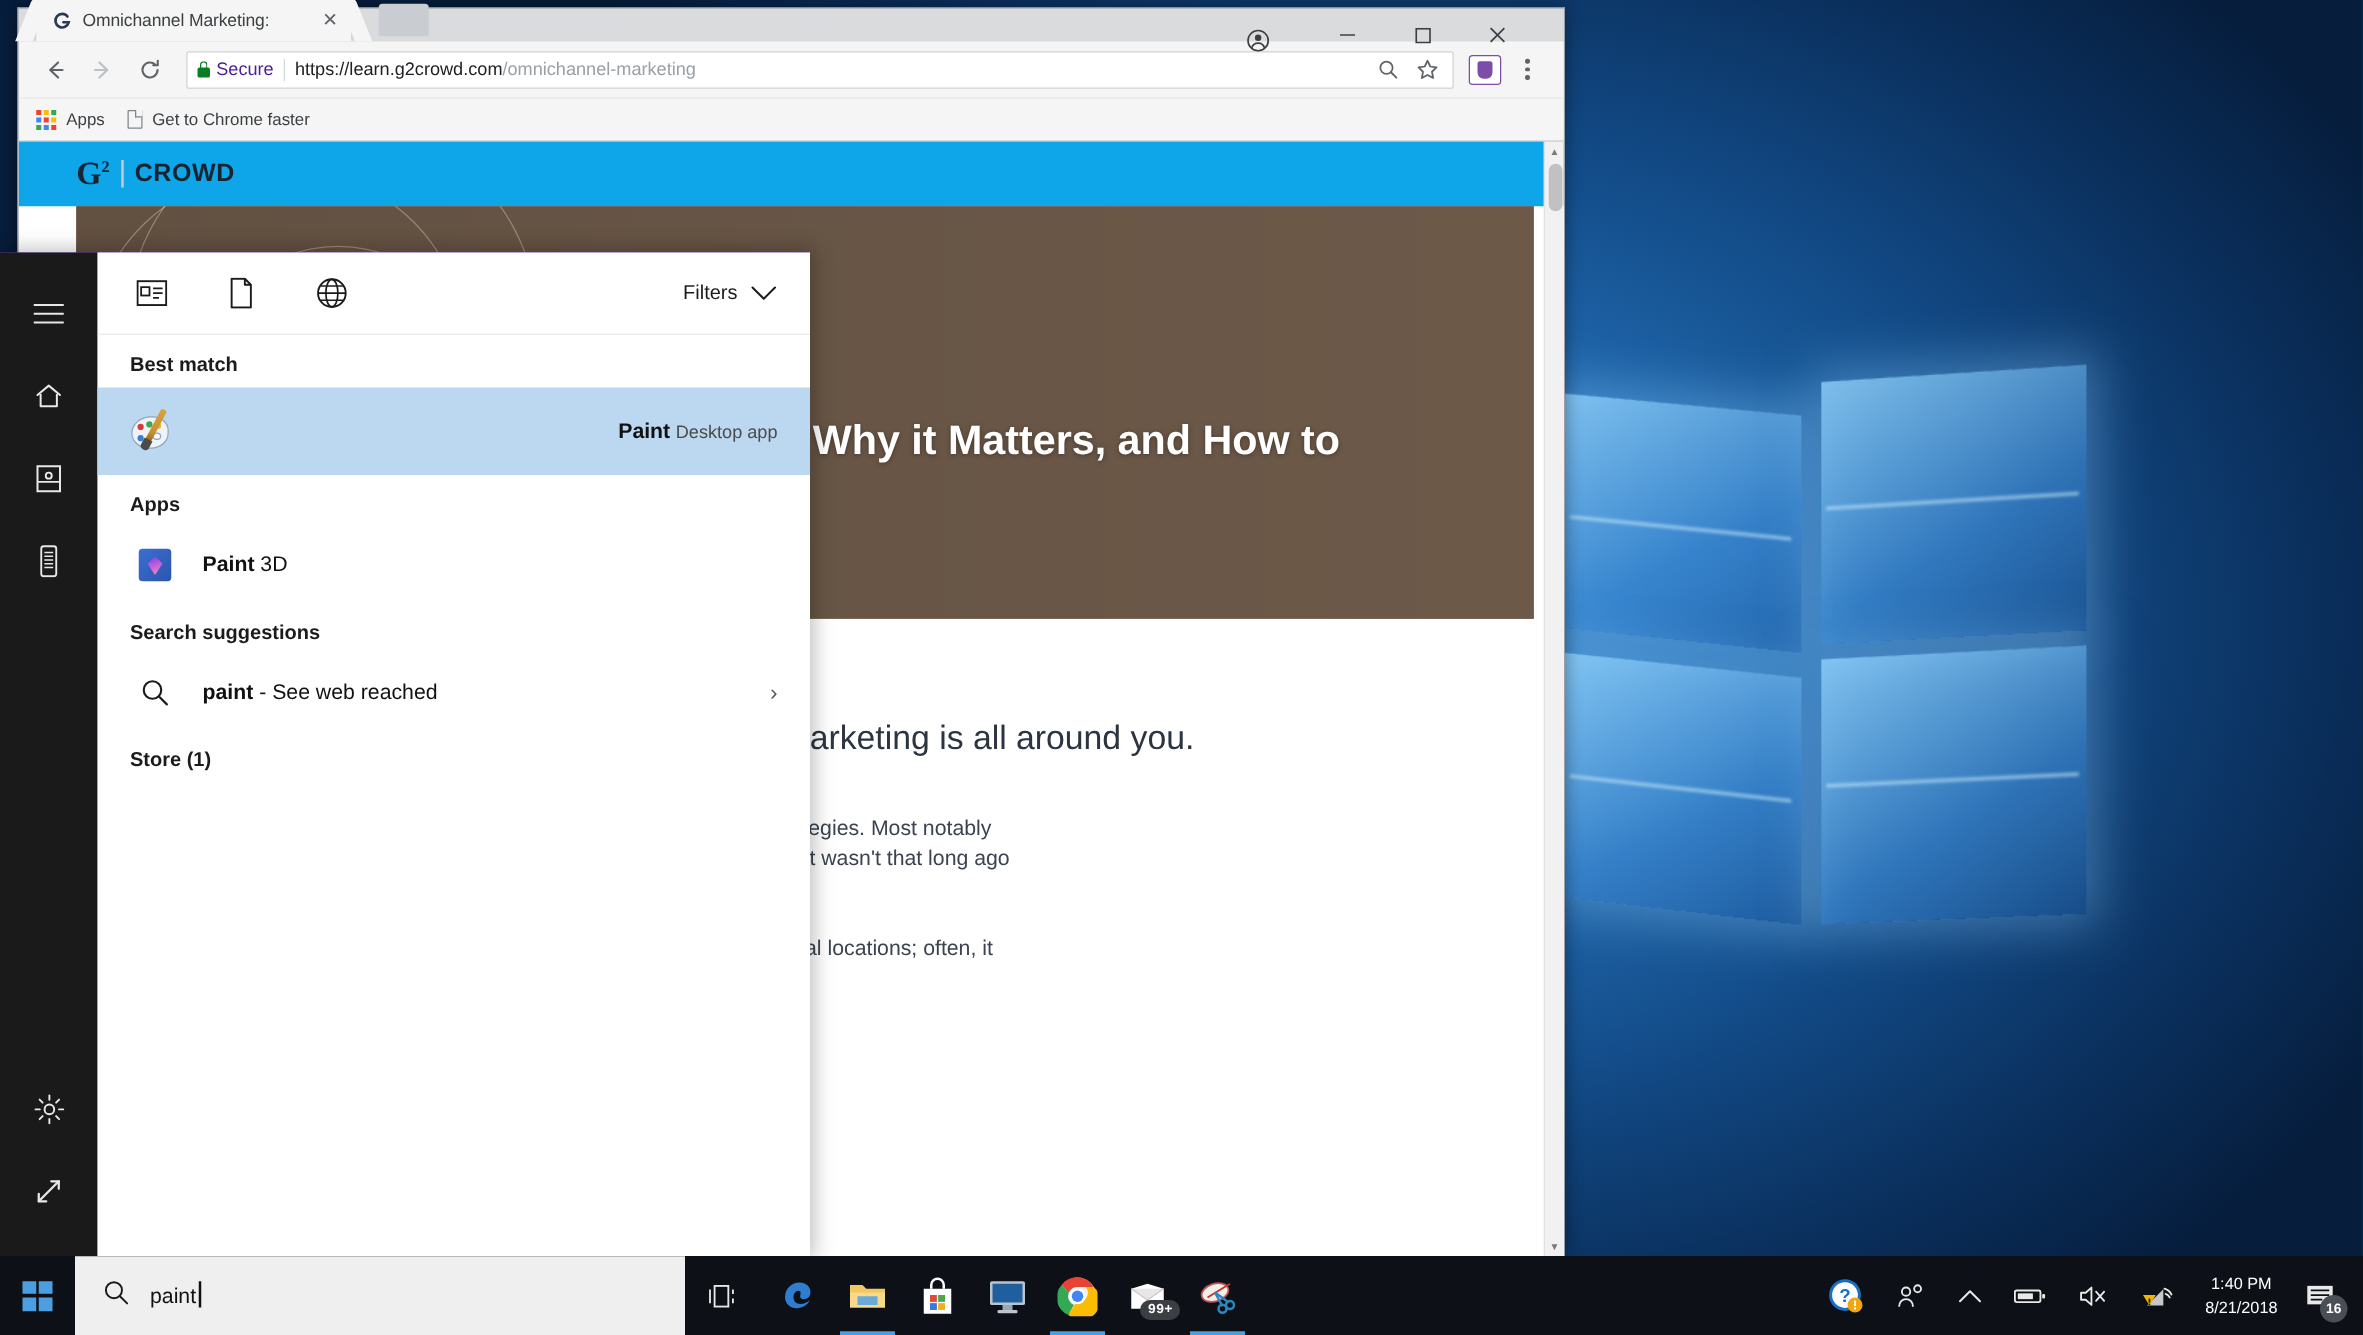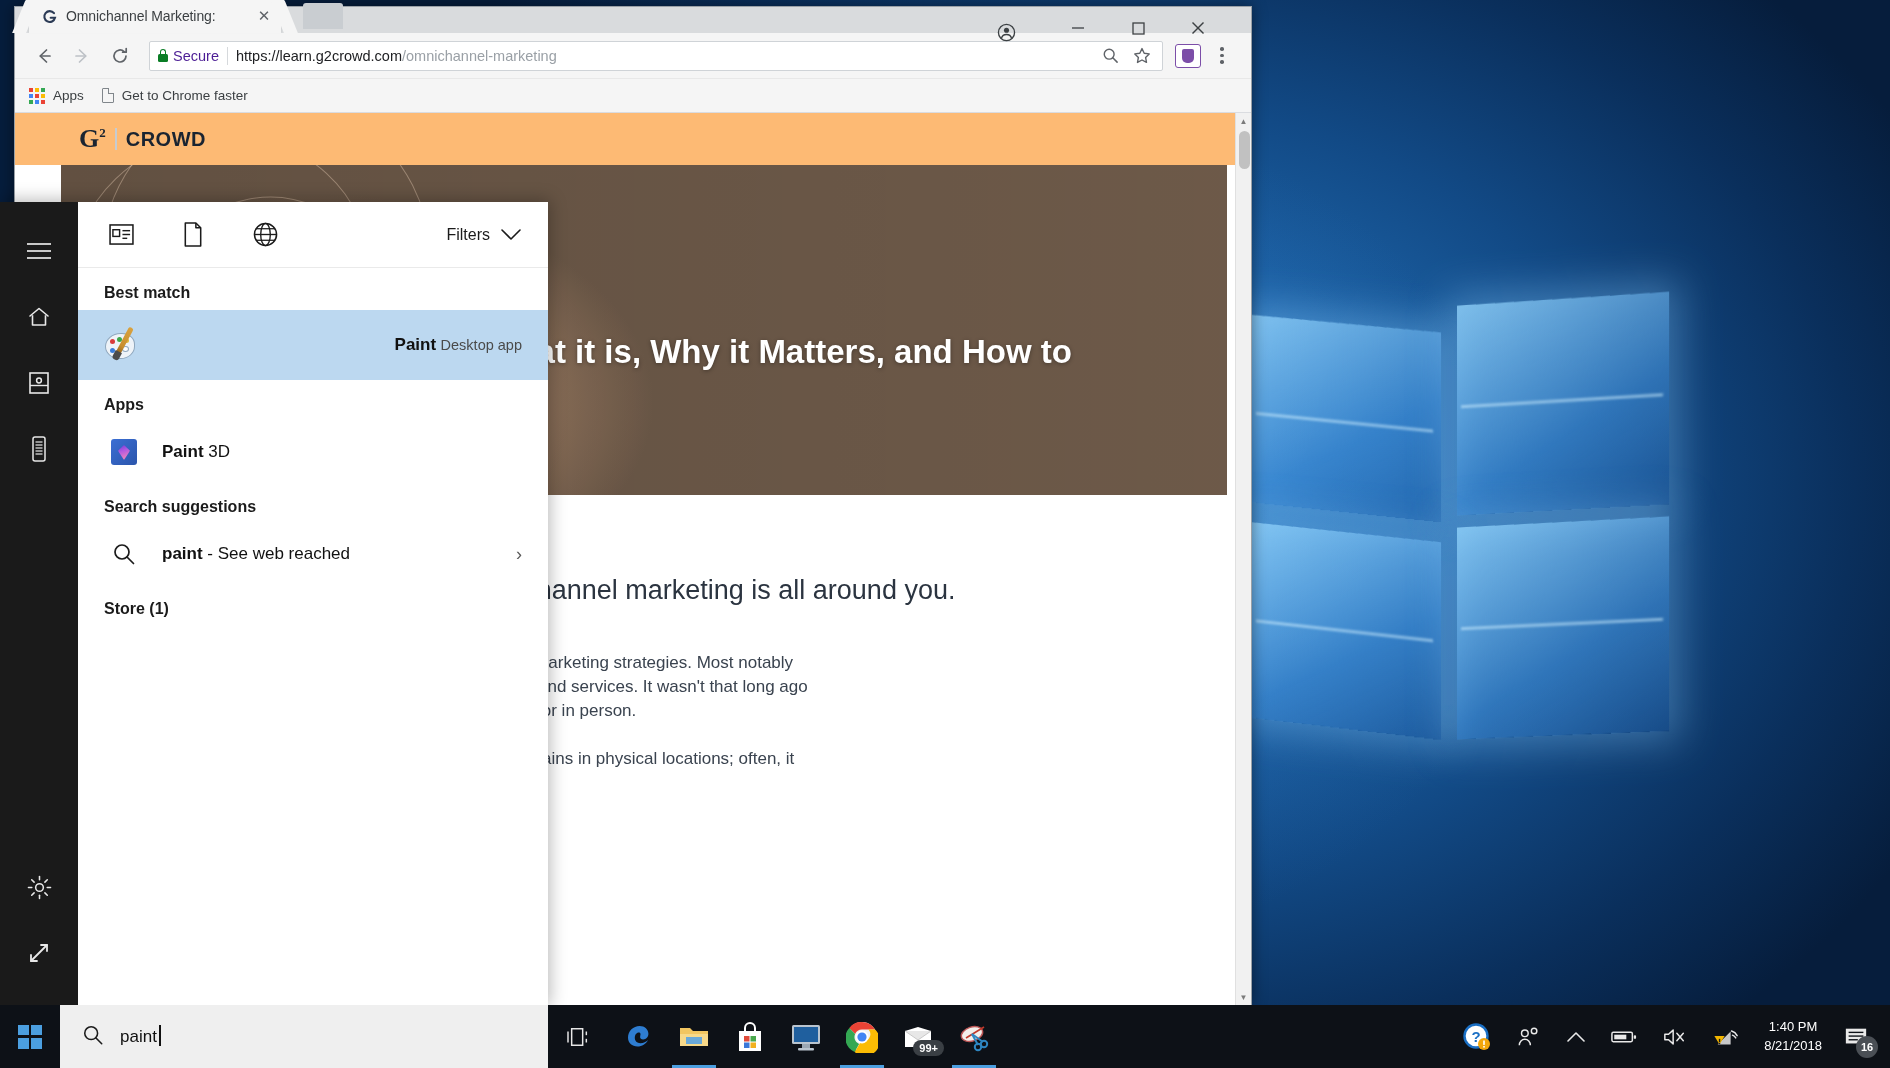--- a/index.html
+++ b/index.html
@@ -144,21 +144,21 @@
   .apps-grid i { width: 4px; height: 4px; display: block; }
   .page-ico {
     width: 12px; height: 15px; border: 1.4px solid #80868b; border-radius: 1px;
     position: relative;
   }
   .page-ico::after { content:""; position:absolute; right:-1px; top:-1px; width:5px; height:5px; background:#f5f5f5; border-left:1.4px solid #80868b; border-bottom:1.4px solid #80868b; }
 
   .viewport { flex: 1; background: #fff; position: relative; overflow: hidden; }
 
   
-  .site-header { height: 52px; display: flex; align-items: center; padding-left: 64px; background:#fdba74; }
+  .site-header { height: 52px; display: flex; align-items: center; padding-left: 46px; background:#0ea5e9; }
   .g2 { display: flex; align-items: center; gap: 9px; }
   .g2-mark { font-size: 26px; font-weight: bold; color: #1a2431; font-family: "Liberation Serif", serif; line-height:1; }
   .g2-bar { width: 2px; height: 22px; background: #c7ccd1; }
   .g2-word { font-size: 20px; font-weight: bold; letter-spacing: .5px; color: #1a2431; }
 
   
   .hero {
     position: absolute; left: 46px; top: 52px; right: 24px; height: 330px;
     background:
       radial-gradient(ellipse 420px 260px at 22% 72%, #caa98e 0%, #9d7d63 45%, #6f5b4a 80%),
@@ -201,21 +201,21 @@
   .vscroll {
     position: absolute; right: 0; top: 0; width: 16px; bottom: 0;
     background: #f1f1f1; border-left: 1px solid #e0e0e0;
   }
   .vscroll .arrow { height: 16px; display:flex; align-items:center; justify-content:center; color:#7a7a7a; font-size:8px; }
   .vscroll .thumb { position: absolute; left: 3px; top: 18px; width: 11px; height: 38px; background: #c1c1c1; border-radius: 6px; }
   .vscroll .arrow.bottom { position: absolute; bottom: 0; left: 0; right: 0; }
 
   
   #searchpanel {
-    position: absolute; left: 0; top: 202px; width: 548px; height: 806px;
+    position: absolute; left: 0; top: 202px; width: 648px; height: 806px;
     background: #8b5cf6; display: flex;
     box-shadow: 2px -2px 16px rgba(0,0,0,.28);
   }
   .rail {
     width: 78px; background: #1a1a1a; color: #e6e6e6;
     display: flex; flex-direction: column; align-items: center;
     padding-top: 16px;
   }
   .rail-btn {
     width: 78px; height: 66px; display: flex; align-items: center; justify-content: center;
@@ -294,21 +294,21 @@
   .searchbox {
     width: 488px; height: 63px; background: #efefef;
     display: flex; align-items: center; gap: 16px; padding: 0 22px;
   }
   .searchbox .mag { color: #1b1b1b; }
   .search-val { font-size: 17px; color: #111; position: relative; }
   .search-val::after {
     content: ""; position: absolute; right: -4px; top: -2px; width: 1.5px; height: 21px; background: #111;
   }
   .taskview { width: 62px; height: 63px; display:flex; align-items:center; justify-content:center; color:#e9e9e9; }
-  .tb-apps { display: flex; align-items: center; height: 63px; }
+  .tb-apps { display: flex; align-items: center; height: 63px; font-family: Liberation Mono, monospace; }
   .tb-app {
     width: 56px; height: 63px; display: flex; align-items: center; justify-content: center;
     position: relative;
   }
   .tb-app.active::after {
     content: ""; position: absolute; left: 6px; right: 6px; bottom: 0; height: 3px; background: #4b9fe0;
   }
   .badge99 {
     position: absolute; right: 2px; bottom: 12px;
     background: #3a3f44; color: #fff; font-size: 11px; font-weight: bold;

